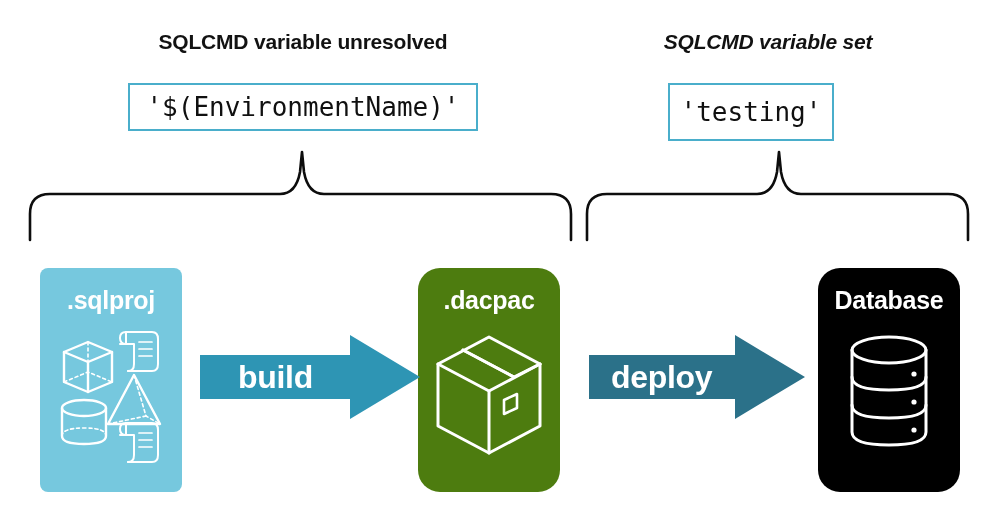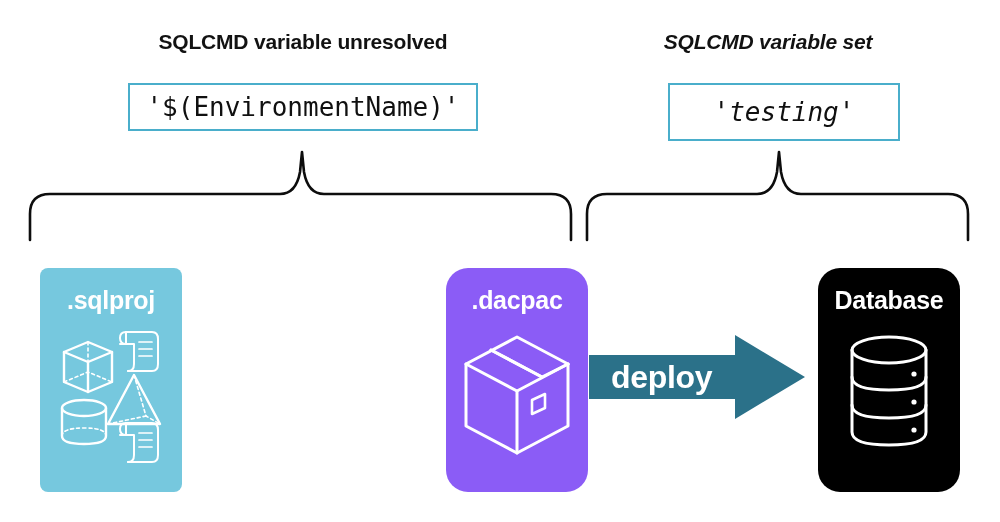--- a/index.html
+++ b/index.html
@@ -47,38 +47,38 @@
     display: flex;
     align-items: center;
     justify-content: center;
     font-family: "DejaVu Sans Mono", "Liberation Mono", monospace;
     font-size: 26px;
     color: #101010;
     letter-spacing: 0px;
     white-space: nowrap;
   }
   #code-left  { left: 128px; top: 83px; width: 350px; height: 48px; }
-  #code-right { left: 668px; top: 83px; width: 232px; height: 58px; font-style: italic; }
+  #code-right { left: 668px; top: 83px; width: 166px; height: 58px; }
 
   
   .brace-svg { position: absolute; overflow: visible; }
   #brace-left  { left: 28px;  top: 150px; }
   #brace-right { left: 585px; top: 150px; }
 
   
   .artifact {
     position: absolute;
     border-radius: 22px;
     top: 268px;
     width: 142px;
     height: 224px;
     overflow: hidden;
   }
   #box-sqlproj  { left: 40px;  background: #76c8de; border-radius: 8px; }
-  #box-dacpac   { left: 446px; background: #8b5cf6; }
+  #box-dacpac   { left: 418px; background: #4d7c0f; }
   #box-database { left: 818px; background: #000000; }
 
   .artifact-label {
     position: absolute;
     top: 18px;
     left: 0; right: 0;
     text-align: center;
     font-family: "Liberation Sans", sans-serif;
     font-weight: bold;
     font-size: 25px;
@@ -210,20 +210,26 @@
         <path d="M34 30 L34 112 q0 13 37 13 q37 0 37 -13 L108 30"></path>
         <path d="M34 57 q0 13 37 13 q37 0 37 -13"></path>
         <path d="M34 85 q0 13 37 13 q37 0 37 -13"></path>
         <circle cx="96" cy="54" r="2.6" fill="#ffffff" stroke="none"></circle>
         <circle cx="96" cy="82" r="2.6" fill="#ffffff" stroke="none"></circle>
         <circle cx="96" cy="110" r="2.6" fill="#ffffff" stroke="none"></circle>
       </g>
     </svg>
   </div>
 
+  <div class="arrow-wrap" id="arrow-build">
+    <svg width="220" height="84" viewBox="0 0 220 84">
+      <path d="M0 20 L150 20 L150 0 L220 42 L150 84 L150 64 L0 64 Z" fill="#2e95b4"></path>
+    </svg>
+    <div class="arrow-label" id="label-build">build</div>
+  </div>
 
   <div class="arrow-wrap" id="arrow-deploy">
     <svg width="216" height="84" viewBox="0 0 216 84">
       <path d="M0 20 L146 20 L146 0 L216 42 L146 84 L146 64 L0 64 Z" fill="#2b7189"></path>
     </svg>
     <div class="arrow-label" id="label-deploy">deploy</div>
   </div>
 
 </div>
 

